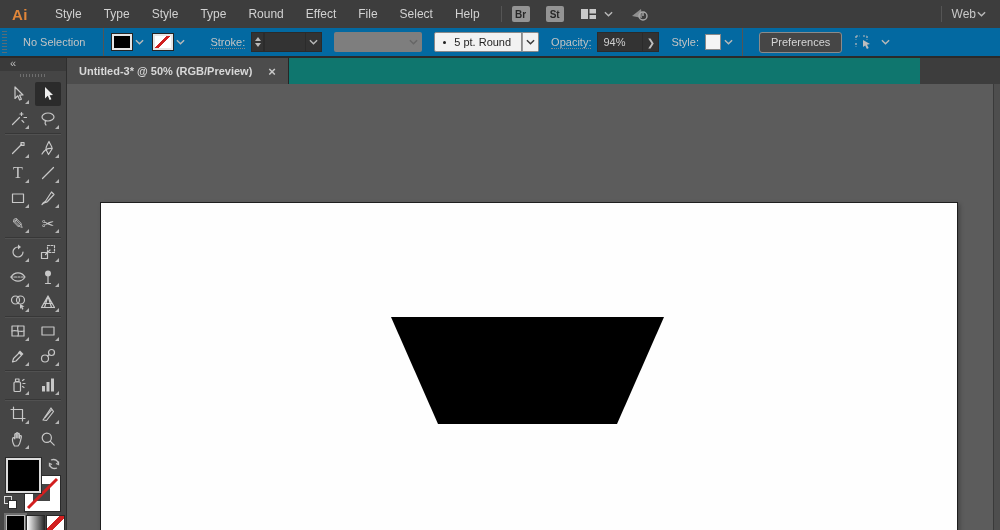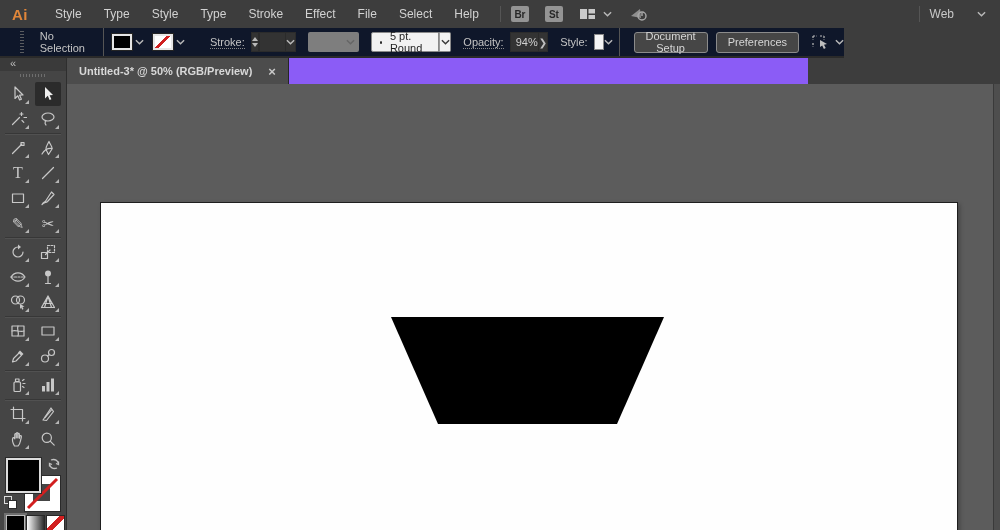--- a/index.html
+++ b/index.html
@@ -13,25 +13,25 @@
   .ai-logo { color:#e0863a; font-weight:bold; font-size:15px; margin:0 16px 0 4px; letter-spacing:.5px; }
   .menu-item { color:#d2d2d2; font-size:12px; padding:0 11px; cursor:default; }
   .mb-sep { width:1px; height:16px; background:#555; margin:0 10px; }
   .mini-btn { width:18px; height:16px; background:#949494; color:#272727; border-radius:2px;
               font-size:10px; font-weight:bold; display:flex; align-items:center; justify-content:center;
               margin-right:16px; }
   .mb-icon { display:flex; align-items:center; margin-right:4px; }
   .chev { width:9px; height:6px; }
   .chev path { fill:none; stroke:#b9b9b9; stroke-width:1.6; }
   .spacer { flex:1; }
-  .workspace { display:flex; align-items:center; color:#c8c8c8; font-size:12px; gap:23px; margin-right:6px; }
-
-  
-  .controlbar { position:absolute; left:0; top:28px; width:844px; height:30px; background:#0f172a;
-                border-bottom:2px solid #2a2a2a; display:flex; align-items:center; padding-left:20px; z-index:30; }
+  .workspace { display:flex; align-items:center; color:#c8c8c8; font-size:12px; gap:1px; margin-right:6px; }
+
+  
+  .controlbar { position:absolute; left:0; top:28px; width:1000px; height:30px; background:#0369a1;
+                border-bottom:2px solid #2a2a2a; display:flex; align-items:center; padding-left:2px; z-index:30; }
   .grip-v { width:5px; height:22px; margin-right:6px;
             background:repeating-linear-gradient(to bottom,#6d6d6d 0 1px,transparent 1px 3px);
             border-right:2px solid transparent; opacity:.8; }
   .cb-label { color:#c4c4c4; font-size:11px; }
   .cb-label.dotted { border-bottom:1px dotted #8a8a8a; }
   .cb-vsep { width:1px; height:28px; background:#383838; border-right:1px solid #555; margin:0 8px; }
   .swatch-wrap { display:flex; align-items:center; margin-right:6px; }
   .cb-swatch { width:20px; height:16px; border:2px solid #e6e6e6; outline:1px solid #242424; background:#000; }
   .cb-swatch.none { background:linear-gradient(135deg,#fff 42%,#cf1f1f 42%,#cf1f1f 56%,#fff 56%); }
   .chev-btn { width:15px; height:20px; display:flex; align-items:center; justify-content:center; }
@@ -57,21 +57,21 @@
   .brush-chev .chev path { stroke:#3a3a3a; }
   .opacity-field { width:46px; margin-left:6px; }
   .arrow-btn { width:16px; height:20px; background:#333; border:1px solid #2b2b2b; border-left:none;
                color:#c0c0c0; font-size:10px; display:flex; align-items:center; justify-content:center; }
   .style-swatch { width:16px; height:16px; background:#f5f5f5; border:1px solid #8a8a8a; margin-left:6px; }
   .cb-btn { height:21px; border:1px solid #8b8b8b; border-radius:3px; background:#464646; color:#d6d6d6;
             font-size:11px; display:flex; align-items:center; padding:0 11px; }
   .ml6{margin-left:6px;} .ml8{margin-left:8px;text-align:center;} .ml12{margin-left:12px;}
 
   
-  .tabstrip { position:absolute; left:0; top:58px; width:808px; height:26px; background:#8b5cf6; z-index:10; }
+  .tabstrip { position:absolute; left:0; top:58px; width:920px; height:26px; background:#0f766e; z-index:10; }
   .doc-tab { position:absolute; left:67px; top:0; height:26px; background:#4c4c4c; border-right:1px solid #262626;
              display:flex; align-items:center; padding:0 12px; gap:16px; }
   .doc-tab .title { color:#d8d8d8; font-size:11px; font-weight:bold; white-space:nowrap; }
   .doc-tab .close { color:#c9c9c9; font-size:13px; font-weight:bold; line-height:1; }
 
   
   .toolpanel { position:absolute; left:0; top:58px; width:67px; height:472px; background:#454545;
                border-right:1px solid #2e2e2e; z-index:20; }
   .tp-header { height:13px; background:#3a3a3a; color:#bdbdbd; font-size:11px; line-height:11px;
                padding-left:10px; letter-spacing:-1px; }
@@ -132,21 +132,21 @@
 <body>
 
 <div class="window">
 
   <div class="menubar">
     <span class="ai-logo">Ai</span>
     <span class="menu-item">Style</span>
     <span class="menu-item">Type</span>
     <span class="menu-item">Style</span>
     <span class="menu-item">Type</span>
-    <span class="menu-item">Stroke</span>
+    <span class="menu-item">Round</span>
     <span class="menu-item">Effect</span>
     <span class="menu-item">File</span>
     <span class="menu-item">Select</span>
     <span class="menu-item">Help</span>
     <span class="mb-sep"></span>
     <span class="mini-btn">Br</span>
     <span class="mini-btn">St</span>
     <span class="mb-icon">
       <svg class="arrange-icon" width="17" height="14" viewBox="0 0 17 14">
         <rect x="1" y="2" width="7" height="10"></rect>
@@ -234,21 +234,20 @@
 
     <span class="cb-label ml12">Style:</span>
     <span class="style-swatch"></span>
     <span class="chev-btn">
       <svg class="chev" viewBox="0 0 10 6">
           <path d="M1 1l4 4 4-4"></path>
         </svg>
     </span>
 
     <span class="cb-vsep ml6"></span>
-    <button class="cb-btn ml6">Document Setup</button>
     <button class="cb-btn ml8">Preferences</button>
 
     <span class="mb-icon ml12">
       <svg class="sel-sim-icon" width="20" height="16" viewBox="0 0 20 16">
         <path d="M2 2h4 M2 2v4 M9 2h4 M13 2v4 M2 9v4" stroke-dasharray="2 1.5"></path>
         <path class="fill" d="M9 6l7 4-3 .7 1.7 3.3-1.8 1-1.7-3.5L9 13z"></path>
       </svg>
     </span>
     <span class="chev-btn">
       <svg class="chev" viewBox="0 0 10 6">

